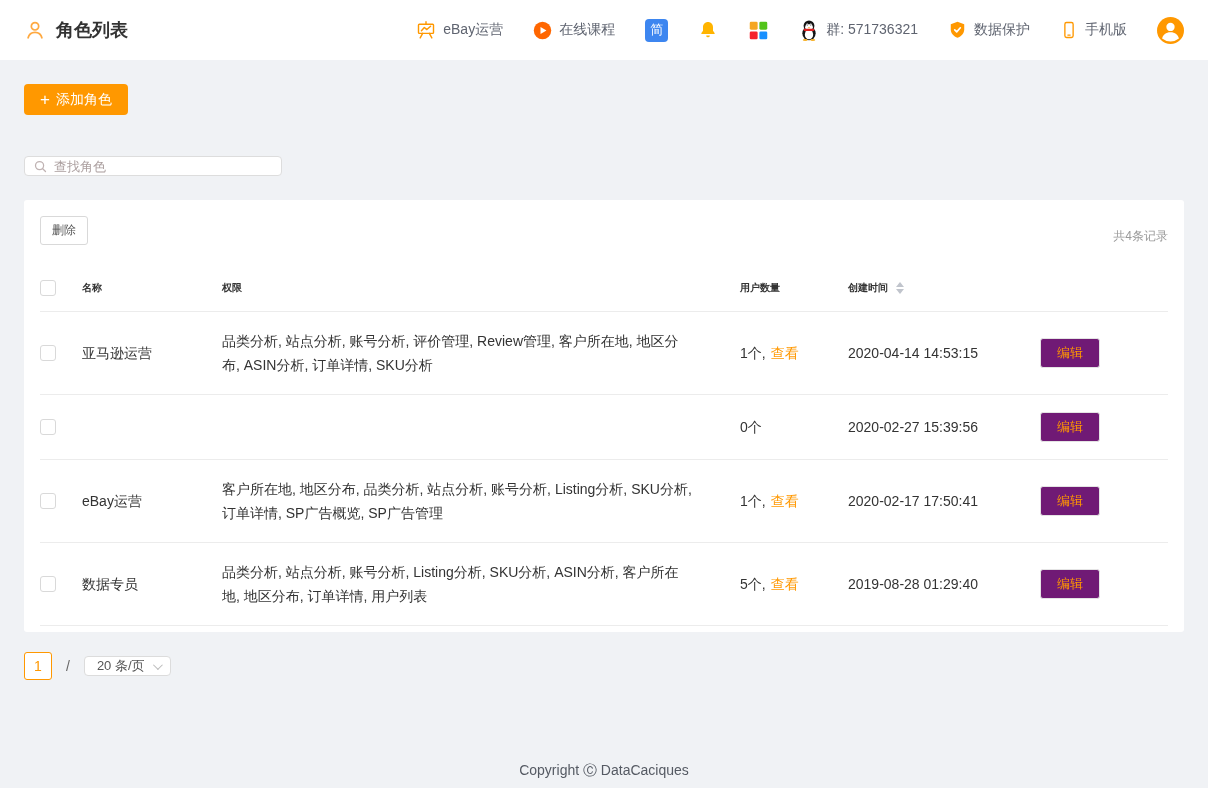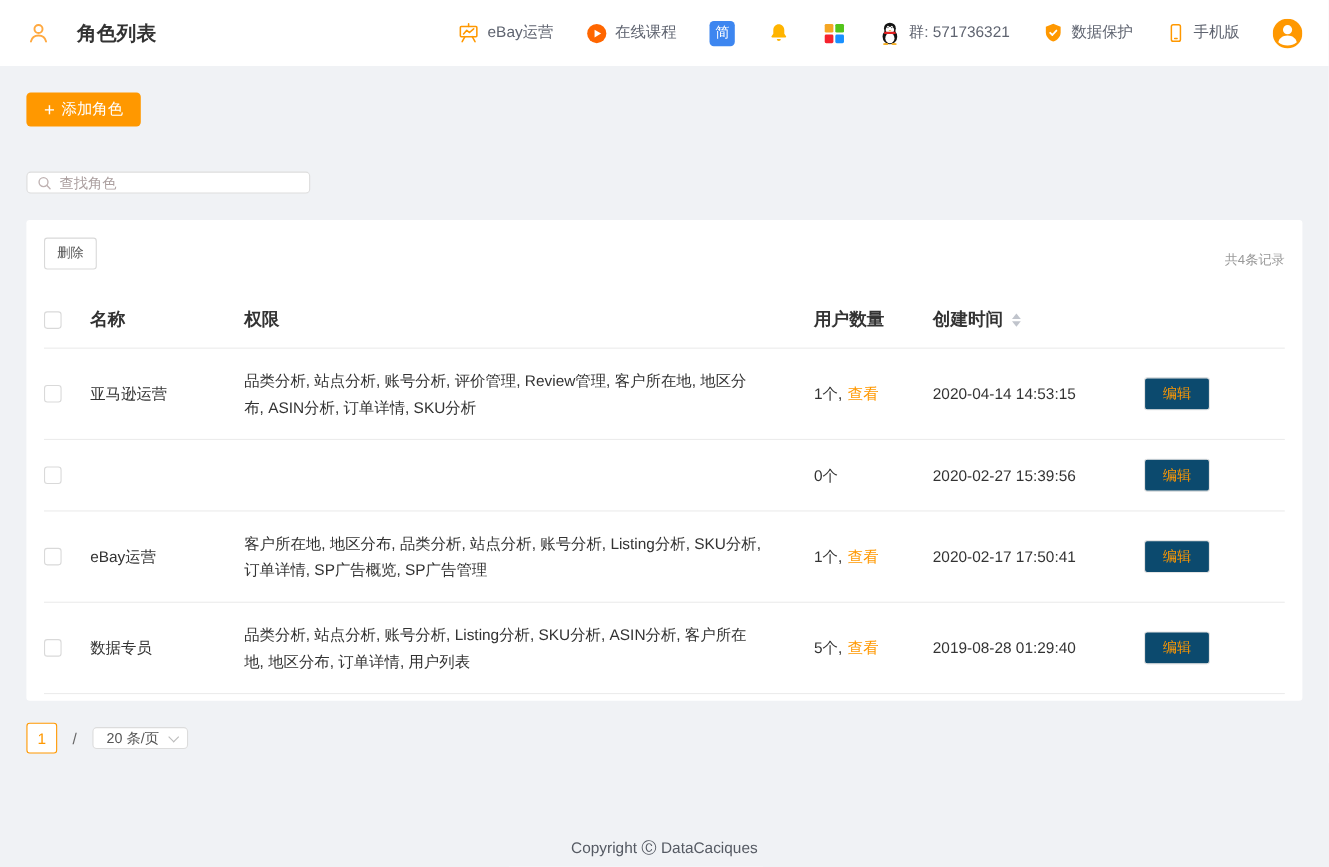--- a/index.html
+++ b/index.html
@@ -11,21 +11,21 @@
     position: relative;
     overflow: hidden;
   }
 
   
   .top-header {
     height: 60px; background: #fff;
     display: flex; align-items: center; justify-content: space-between;
     padding: 0 24px;
   }
-  .header-left { display: flex; align-items: center; gap: 24px; }
+  .header-left { display: flex; align-items: center; gap: 10px; }
   .page-title { font-size: 18px; font-weight: 700; color: #333; }
   .header-right { display: flex; align-items: center; gap: 30px; }
   .nav-item {
     display: flex; align-items: center; gap: 7px;
     font-size: 14px; color: #5f6470; cursor: pointer; text-decoration: none;
   }
   .lang-badge {
     width: 23px; height: 23px; border-radius: 4px;
     background: #3d86f0; color: #fff; font-size: 13px;
     display: flex; align-items: center; justify-content: center; cursor: pointer;
@@ -62,37 +62,37 @@
   .delete-btn {
     background: #fff; border: 1px solid #d9d9d9; border-radius: 3px;
     padding: 5px 11px; font-size: 12px; color: #555; cursor: pointer;
     font-family: inherit;
   }
   .records-count { font-size: 12px; color: #999; }
 
   .table { margin-top: 20px; }
   .trow { display: flex; align-items: center; border-bottom: 1px solid #ececec; }
   .thead-row { font-weight: 700; }
-  .thead-row .col { padding: 15px 0; font-size: 16px; color: #333; }
+  .thead-row .col { padding: 15px 0; font-size: 10px; color: #333; }
   .tbody .col { padding: 17px 0; font-size: 14px; color: #333; line-height: 24px; }
 
   .col-check  { width: 42px; flex: none; display: flex; align-items: center; }
   .col-name   { width: 140px; flex: none; }
   .col-perm   { flex: 1; padding-right: 44px !important; color: #3d3d3d; }
   .col-count  { width: 108px; flex: none; }
   .col-time   { width: 192px; flex: none; display: flex; align-items: center; gap: 8px; }
   .col-action { width: 128px; flex: none; }
 
   .checkbox {
     width: 16px; height: 16px; border: 1px solid #d9d9d9; border-radius: 3px;
     background: #fff; cursor: pointer; display: inline-block;
   }
   .view-link { color: #ff9800; cursor: pointer; text-decoration: none; margin-left: 5px; }
   .edit-btn {
-    background: #0c4a6e; border: 1px solid #e4e4e4; border-radius: 3px;
+    background: #701a75; border: 1px solid #e4e4e4; border-radius: 3px;
     color: #ff9800; font-size: 13px; padding: 5px 16px; cursor: pointer;
     font-family: Liberation Serif, serif;
   }
   .sorter { display: inline-flex; flex-direction: column; gap: 2px; cursor: pointer; }
   .caret-up    { width: 0; height: 0; border-left: 4px solid transparent; border-right: 4px solid transparent; border-bottom: 5px solid #c0c4cc; }
   .caret-down  { width: 0; height: 0; border-left: 4px solid transparent; border-right: 4px solid transparent; border-top: 5px solid #c0c4cc; }
 
   
   .pagination { margin-top: 20px; display: flex; align-items: center; gap: 14px; }
   .page-current {

